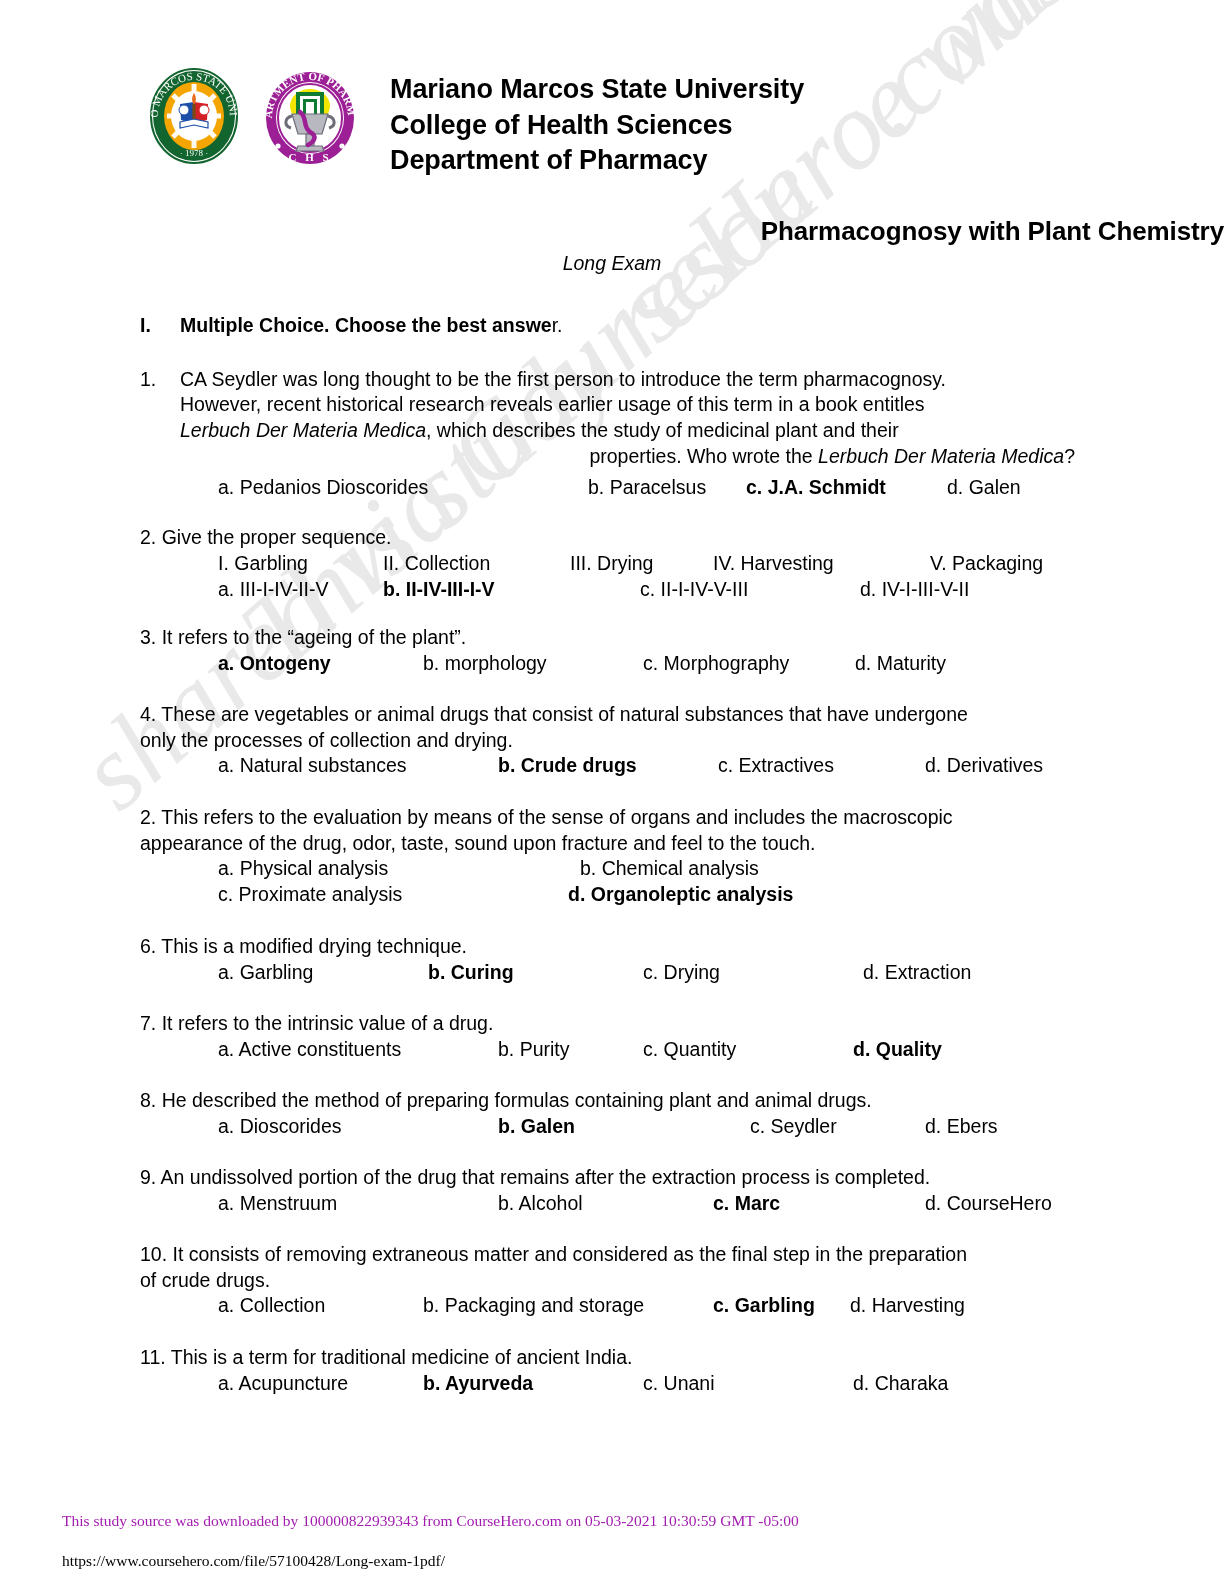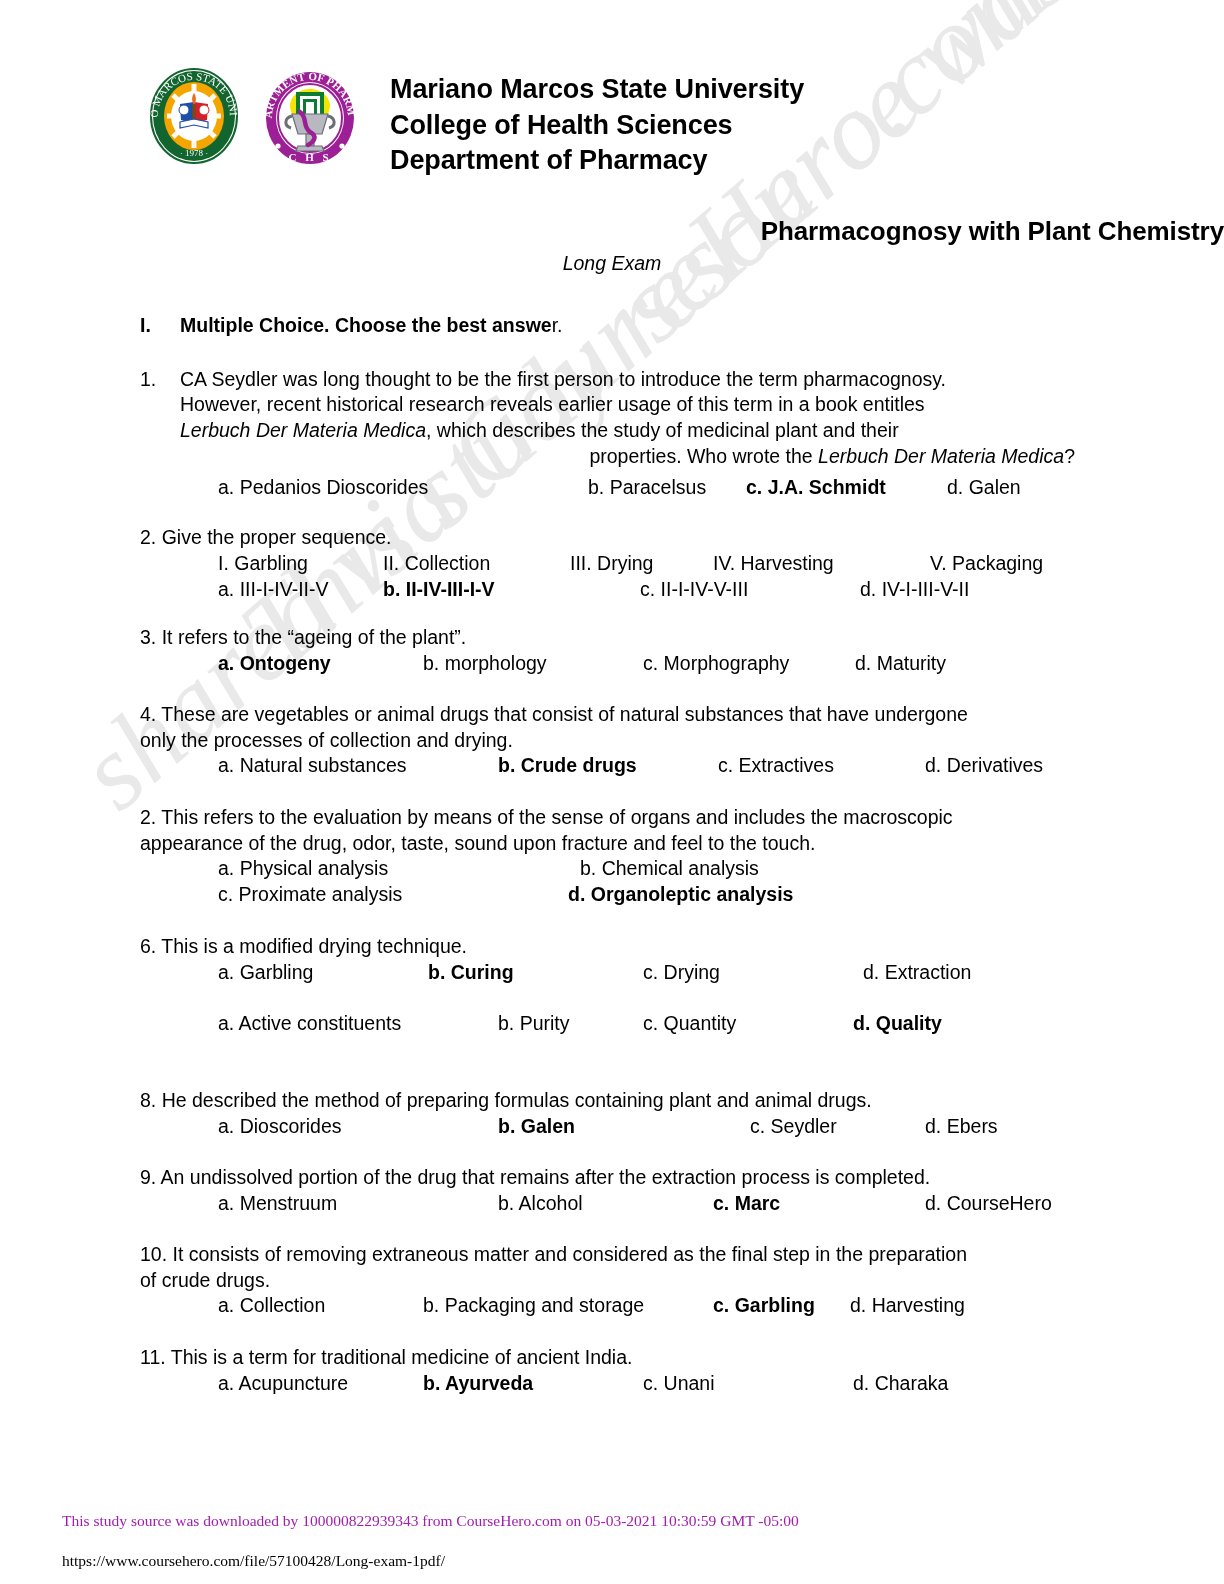--- a/index.html
+++ b/index.html
@@ -356,20 +356,21 @@
         <div>6. This is a modified drying technique.</div>
         <div style="position:relative; height:26px; white-space:nowrap;">
           <span style="position:absolute;left:78px">a. Garbling</span>
           <span style="position:absolute;left:288px" class="bold">b. Curing</span>
           <span style="position:absolute;left:503px">c. Drying</span>
           <span style="position:absolute;left:723px">d. Extraction</span>
         </div>
       </div>
 
       <div style="position:absolute; left:0; top:698px; width:935px;">
+        <div>7. It refers to the intrinsic value of a drug.</div>
         <div style="position:relative; height:26px; white-space:nowrap;">
           <span style="position:absolute;left:78px">a. Active constituents</span>
           <span style="position:absolute;left:358px">b. Purity</span>
           <span style="position:absolute;left:503px">c. Quantity</span>
           <span style="position:absolute;left:713px" class="bold">d. Quality</span>
         </div>
       </div>
 
       <div style="position:absolute; left:0; top:775px; width:935px;">
         <div>8. He described the method of preparing formulas containing plant and animal drugs.</div>

